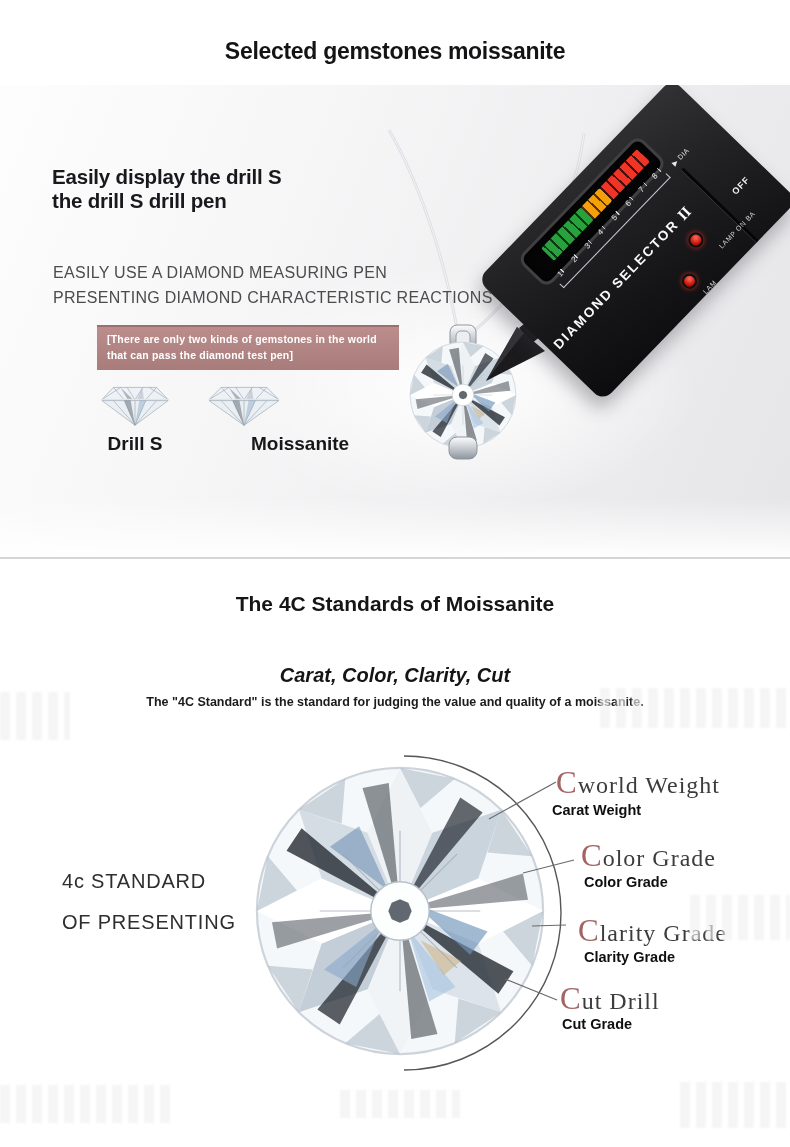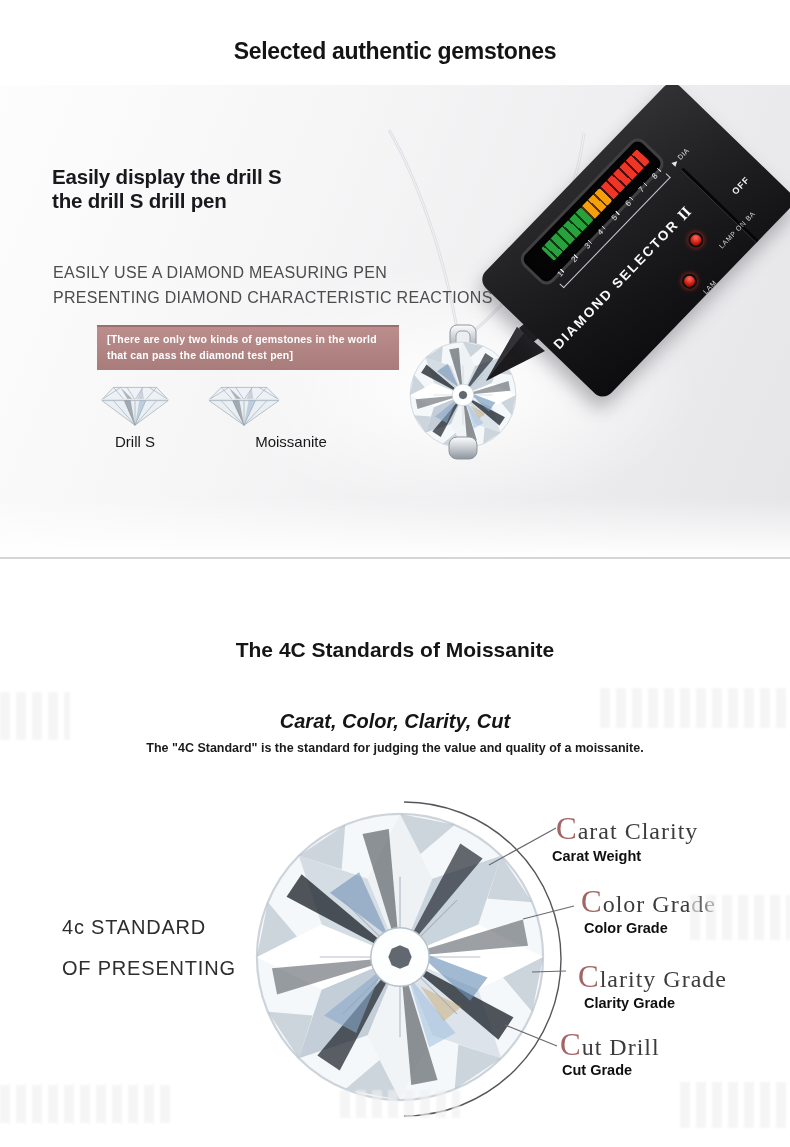--- a/index.html
+++ b/index.html
@@ -28,21 +28,21 @@
   .banner-heading{position:absolute;left:52px;top:80px;font-size:20.5px;font-weight:700;
     line-height:1.18;color:#18181d;letter-spacing:-.2px;}
   .banner-sub{position:absolute;left:53px;top:176px;font-size:16px;color:#4c4c4f;
     letter-spacing:.3px;line-height:1.55;}
   .rose-box{
     position:absolute;left:57px;top:240px;width:282px;padding:5px 10px 6px 10px;
     background:linear-gradient(180deg,#bb8d8d,#a97c7c);border-top:2px solid #9b6f70;
     color:#ffffff;font-size:10.5px;font-weight:700;line-height:1.5;letter-spacing:.2px;margin-left:40px;
   }
   .sgem{position:absolute;}
-  .gem-label{position:absolute;top:348px;font-size:15px;font-weight:400;color:#17171a;text-align:center;}
+  .gem-label{position:absolute;top:348px;font-size:19px;font-weight:700;color:#17171a;text-align:center;}
   .gem-label-1{left:99px;width:72px;}
   .gem-label-2{left:206px;width:80px;margin-left:45px;}
 
   
   .pen{
     position:absolute;left:550px;top:15px;width:175px;height:280px;border-radius:12px;
     background:linear-gradient(105deg,#323235 0%,#222225 35%,#151517 70%,#0c0c0e 100%);
     transform:rotate(44deg);transform-origin:center;overflow:hidden;
     box-shadow:6px 10px 18px rgba(60,60,70,.35);
   }
@@ -77,21 +77,21 @@
   .pen-lamp2{left:150px;top:120px;width:44px;}
   .pen-brand{position:absolute;left:18px;top:180px;width:170px;text-align:center;
     transform:rotate(-90deg);font-size:13.5px;font-weight:700;color:#fafafa;letter-spacing:2px;
     white-space:nowrap;}
   .pen-brand .ii{font-family:"Liberation Serif",serif;font-size:15px;letter-spacing:0;}
 
   
   .divider{position:absolute;left:0;top:557px;width:790px;height:2px;background:#d6d6d8;}
 
   
-  .sec2{position:absolute;left:0;top:580px;width:790px;height:497px;}
+  .sec2{position:absolute;left:0;top:534px;width:790px;height:497px;}
   .sec2-title{position:absolute;left:0;top:58px;width:790px;text-align:center;
     font-size:21px;font-weight:700;color:#151517;}
   .sec2-subtitle{position:absolute;left:0;top:130px;width:790px;text-align:center;
     font-size:20px;font-weight:700;color:#151517;font-style:italic;}
   .sec2-desc{position:absolute;left:0;top:161px;width:790px;text-align:center;
     font-size:12.5px;font-weight:700;color:#1b1b1d;}
   .side-label{position:absolute;left:62px;font-size:20px;color:#2e2e30;letter-spacing:.8px;}
   .side-label-1{top:336px;}
   .side-label-2{top:377px;}
   .big-gem{position:absolute;left:254px;top:231px;width:292px;height:292px;}
@@ -164,21 +164,21 @@
       <polygon points="120,10 105,38 125,38" fill="#76849a" opacity=".3"></polygon>
       <rect x="8" y="36" width="184" height="5" fill="#dfe5ea"></rect>
       <polygon points="8,40 192,40 100,96" fill="#eaeff3" stroke="#aab4bf" stroke-width="2"></polygon>
       <path d="M100 96 L40 40 M100 96 L70 40 M100 96 L100 40 M100 96 L130 40 M100 96 L160 40" stroke="#97a3b0" stroke-width="1.5" fill="none"></path>
       <polygon points="100,96 70,40 88,40" fill="#39414b" opacity=".4"></polygon>
       <polygon points="100,96 130,40 112,40" fill="#6f93b8" opacity=".35"></polygon>
     </symbol>
   </defs>
 </svg>
 
-<div class="page-title">Selected authentic gemstones</div>
+<div class="page-title">Selected gemstones moissanite</div>
 
 <div class="banner">
 
   <svg class="banner-art" viewBox="0 0 790 473">
     <g>
       <path d="M389 45 C418 95 444 170 457 244" stroke="#dcdee2" stroke-width="3" fill="none" opacity=".9"></path>
       <path d="M389 45 C418 95 444 170 457 244" stroke="#f2f3f5" stroke-width="1" fill="none"></path>
       <path d="M584 48 C576 110 550 180 474 246" stroke="#dcdee2" stroke-width="3" fill="none" opacity=".9"></path>
       <path d="M584 48 C576 110 550 180 474 246" stroke="#f2f3f5" stroke-width="1" fill="none"></path>
     </g>
@@ -259,21 +259,21 @@
   </svg>
 
   <svg class="sec2-overlay" viewBox="0 0 790 589">
     <path d="M404 222 A157 157 0 0 1 404 536" stroke="#55565a" stroke-width="1.4" fill="none"></path>
     <path d="M489 285 L556 248" stroke="#6a6b6e" stroke-width="1.2"></path>
     <path d="M523 339 L574 326" stroke="#6a6b6e" stroke-width="1.2"></path>
     <path d="M532 392 L566 391" stroke="#6a6b6e" stroke-width="1.2"></path>
     <path d="M505 445 L557 466" stroke="#6a6b6e" stroke-width="1.2"></path>
   </svg>
 
-  <div class="grade-serif g0s"><span class="cap">C</span><span>arat Clarity</span></div>
+  <div class="grade-serif g0s"><span class="cap">C</span><span>world Weight</span></div>
   <div class="grade-bold g0b">Carat Weight</div>
   <div class="grade-serif g1s"><span class="cap">C</span><span>olor Grade</span></div>
   <div class="grade-bold g1b">Color Grade</div>
   <div class="grade-serif g2s"><span class="cap">C</span><span>larity Grade</span></div>
   <div class="grade-bold g2b">Clarity Grade</div>
   <div class="grade-serif g3s"><span class="cap">C</span><span>ut Drill</span></div>
   <div class="grade-bold g3b">Cut Grade</div>
 </div>
 
 <div class="wm" style="left:0;top:692px;width:70px;height:48px"></div>

